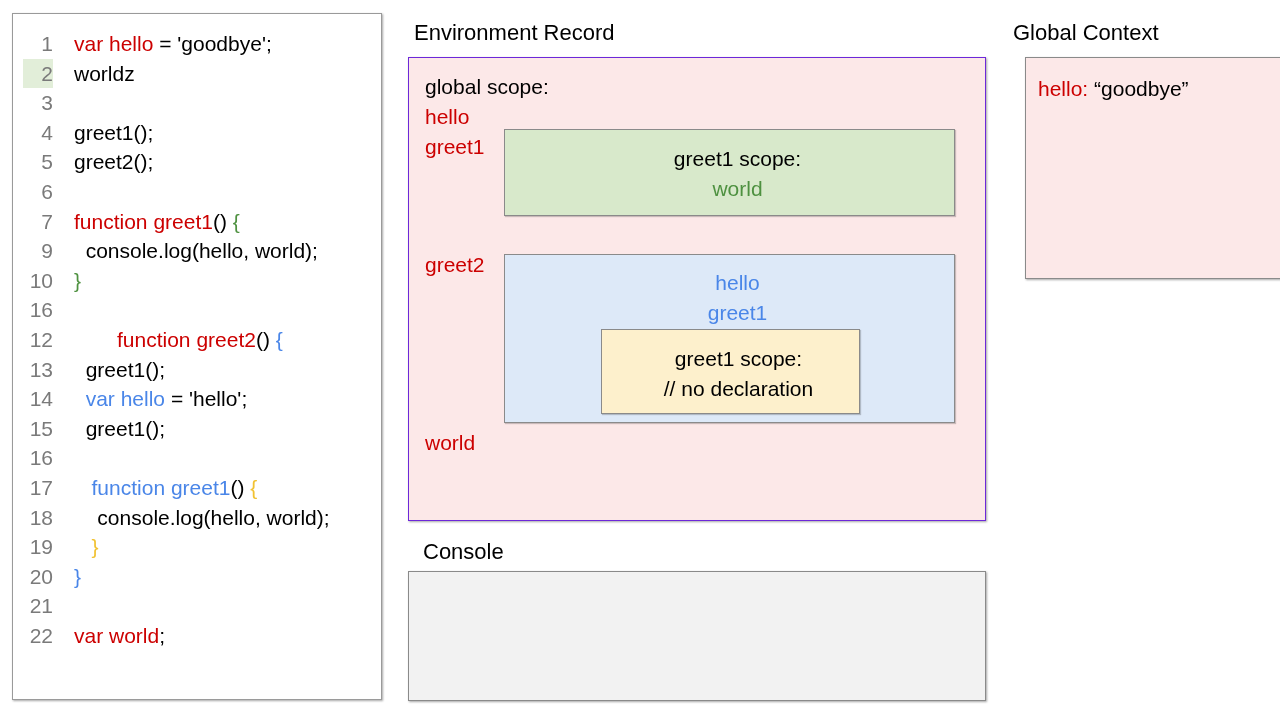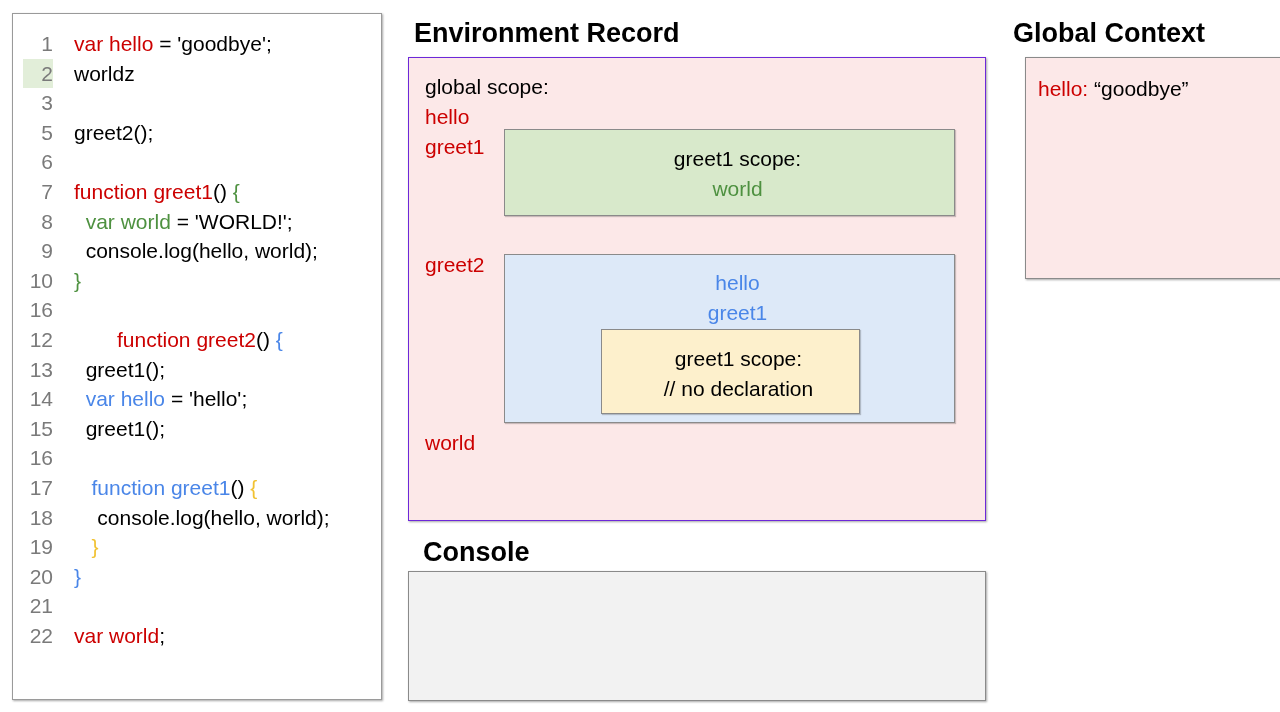--- a/index.html
+++ b/index.html
@@ -22,21 +22,21 @@
   .code-line { height:29.6px; line-height:29.6px; font-size:21px; white-space:pre; }
   .ln {
     display:inline-block; width:30px; margin-left:10px;
     text-align:right; color:#7a7a7a;
   }
   .ln.hl { background:#e2eed9; }
   .code-text { padding-left:21px; }
 
   
   .section-title {
-    position:absolute; font-size:27px; font-weight:bold; color:#000;
+    position:absolute; font-size:22px; font-weight:normal; color:#000;
     line-height:24px; white-space:nowrap;
   }
 
   
   .env-box {
     position:absolute; left:408px; top:57px; width:578px; height:464px;
     box-sizing:border-box;
     background:#fce8e8;
     border:1px solid #6d28d9;
     box-shadow:1px 1px 2px rgba(0,0,0,.35);
@@ -83,24 +83,24 @@
   }
 </style>
 </head>
 <body>
 
 <div class="code-panel">
   <div>
       <div class="code-line"><span class="ln">1</span><span class="code-text"><span style="color: rgb(204, 0, 0);">var hello</span><span style="color: rgb(0, 0, 0); margin-top: 32px;"> = 'goodbye';</span></span></div>
       <div class="code-line"><span class="ln hl">2</span><span class="code-text"><span style="color: rgb(0, 0, 0);">worldz</span></span></div>
       <div class="code-line"><span class="ln">3</span><span class="code-text"></span></div>
+      <div class="code-line"><span class="ln">4</span><span class="code-text"><span style="color: rgb(0, 0, 0);">greet1();</span></span></div>
       <div class="code-line"><span class="ln">5</span><span class="code-text"><span style="color: rgb(0, 0, 0);">greet2();</span></span></div>
       <div class="code-line"><span class="ln">6</span><span class="code-text"></span></div>
       <div class="code-line"><span class="ln">7</span><span class="code-text"><span style="color: rgb(204, 0, 0);">function greet1</span><span style="color: rgb(0, 0, 0);">() </span><span style="color: rgb(78, 145, 64);">{</span></span></div>
-      <div class="code-line"><span class="ln">8</span><span class="code-text"><span style="color: rgb(0, 0, 0);">  </span><span style="color: rgb(78, 145, 64);">var world</span><span style="color: rgb(0, 0, 0);"> = 'WORLD!';</span></span></div>
       <div class="code-line"><span class="ln">9</span><span class="code-text"><span style="color: rgb(0, 0, 0);">  console.log(hello, world);</span></span></div>
       <div class="code-line"><span class="ln">10</span><span class="code-text"><span style="color: rgb(78, 145, 64);">}</span></span></div>
       <div class="code-line"><span class="ln">16</span><span class="code-text"></span></div>
       <div class="code-line"><span class="ln">12</span><span class="code-text"><span style="color: rgb(204, 0, 0); margin-left: 43px;">function greet2</span><span style="color: rgb(0, 0, 0);">() </span><span style="color: rgb(74, 134, 232);">{</span></span></div>
       <div class="code-line"><span class="ln">13</span><span class="code-text"><span style="color: rgb(0, 0, 0);">  greet1();</span></span></div>
       <div class="code-line"><span class="ln">14</span><span class="code-text"><span style="color: rgb(0, 0, 0);">  </span><span style="color: rgb(74, 134, 232);">var hello</span><span style="color: rgb(0, 0, 0);"> = 'hello';</span></span></div>
       <div class="code-line"><span class="ln">15</span><span class="code-text"><span style="color: rgb(0, 0, 0);">  greet1();</span></span></div>
       <div class="code-line"><span class="ln">16</span><span class="code-text"></span></div>
       <div class="code-line"><span class="ln">17</span><span class="code-text"><span style="color: rgb(0, 0, 0);">   </span><span style="color: rgb(74, 134, 232);">function greet1</span><span style="color: rgb(0, 0, 0);">() </span><span style="color: rgb(241, 194, 50);">{</span></span></div>
       <div class="code-line"><span class="ln">18</span><span class="code-text"><span style="color: rgb(0, 0, 0);">    console.log(hello, world);</span></span></div>

